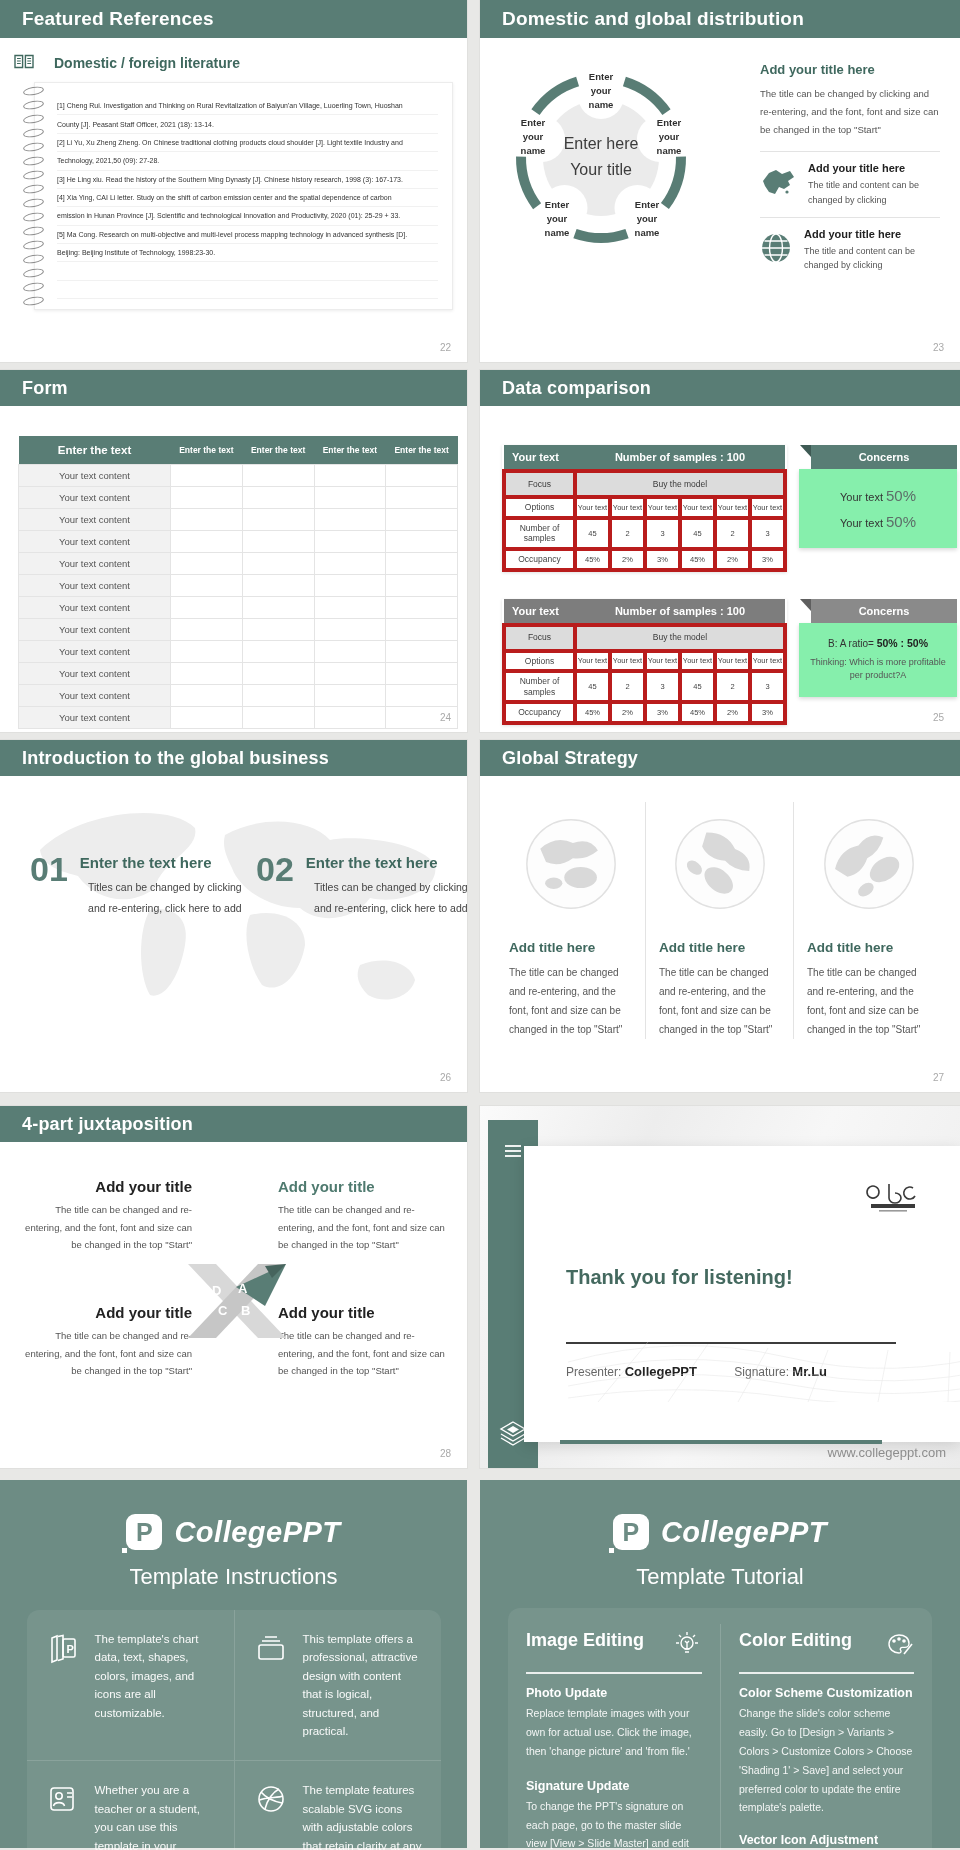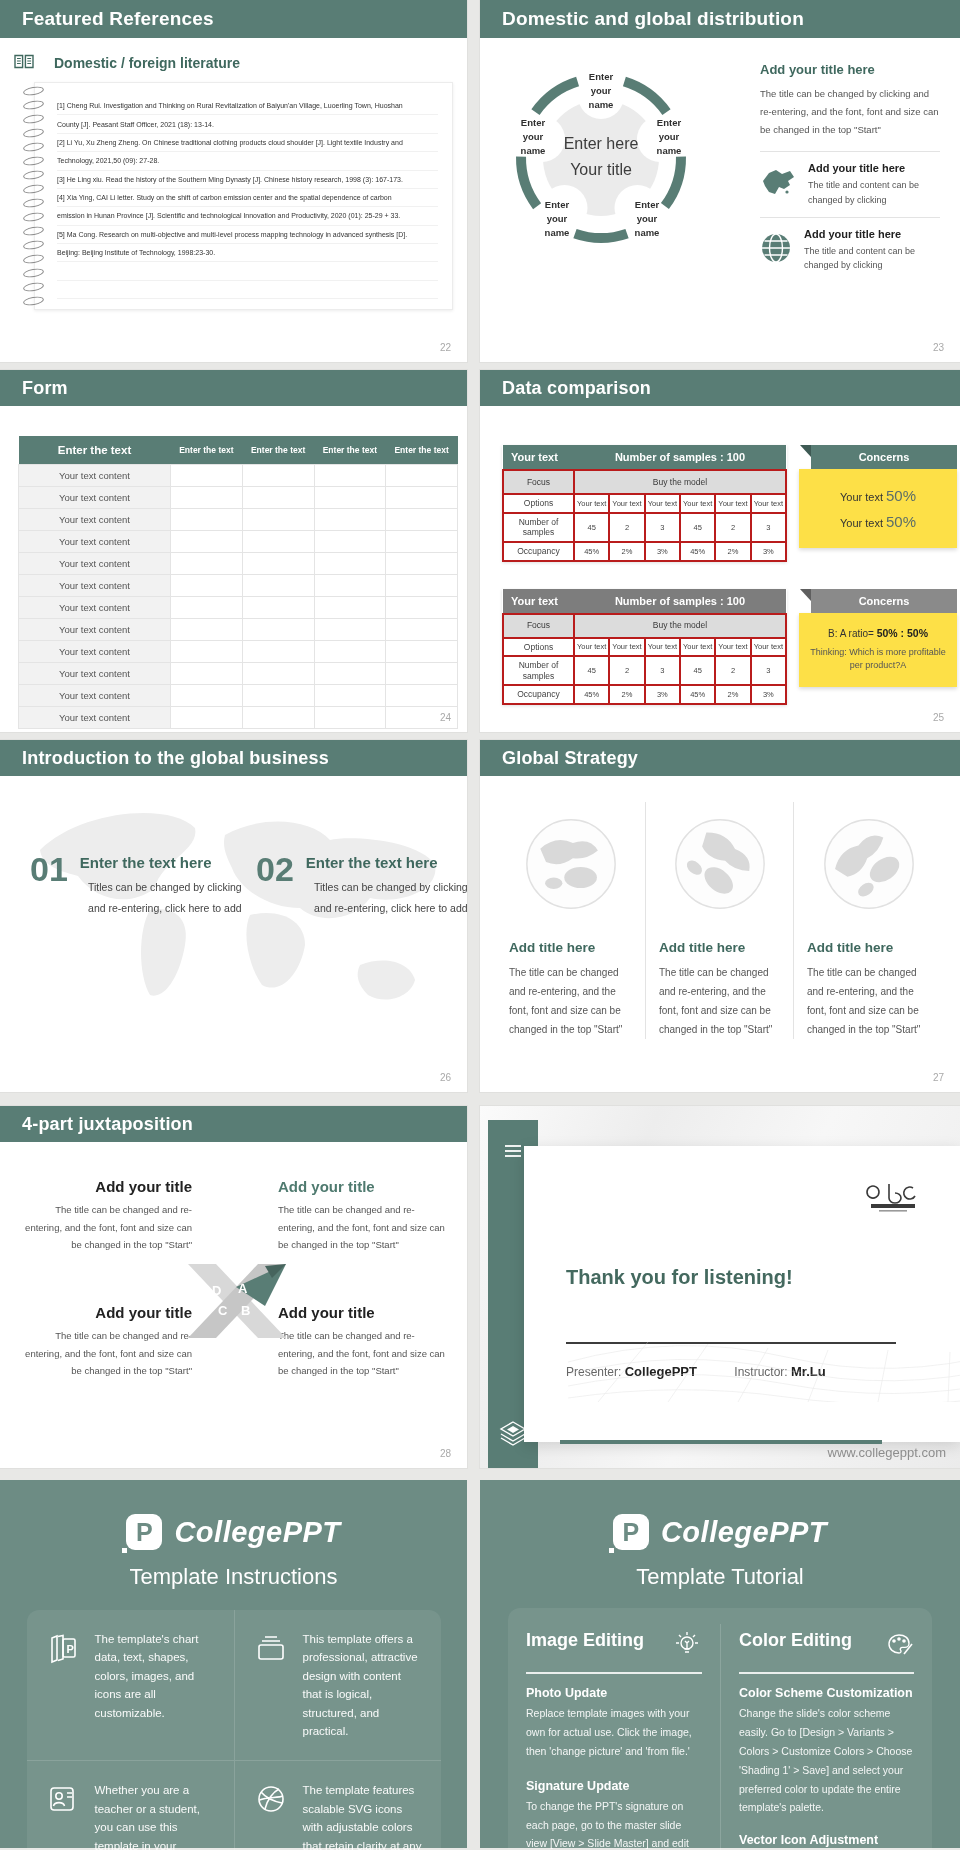--- a/index.html
+++ b/index.html
@@ -38,29 +38,29 @@
   .formtbl th.first{font-size:11.5px;width:150px}
   .formtbl td{height:19px;border:1px solid #e4e4e4;font-size:9.5px;color:#555;text-align:center}
   .formtbl td.first{background:#f2f2f2}
   
   .cmpgroup{display:flex;margin:0 0 0 22px;align-items:flex-start}
   .g1{margin-top:39px}.g2{margin-top:27px}
   .cmptbl{width:285px;table-layout:fixed;box-shadow:0 1px 3px rgba(0,0,0,.12)}
   .cmptbl th{color:#fff;height:22px;font-size:11px}
   .cmptbl .hlab{text-align:left;padding-left:8px;width:62px}
   .cmptbl tr.sub td{background:#dcdcdc;color:#3a3a3a;font-size:8.5px;height:16px;text-align:center}
-  .cmptbl td{border:2px solid #b91c1c;background:#fff;font-size:7.5px;color:#444;text-align:center;line-height:1.25;padding:3px 0}
+  .cmptbl td{border:4px solid #b91c1c;background:#fff;font-size:7.5px;color:#444;text-align:center;line-height:1.25;padding:3px 0}
   .cmptbl td.lab{font-size:8.5px}
   .green th{background:#597d75}.grey th{background:#7d7d7d}
   .concerns{width:158px;margin-left:12px;position:relative}
   .ccap{height:24px;margin-left:12px;color:#fff;font-weight:bold;font-size:11px;display:flex;align-items:center;justify-content:center;position:relative}
   .green-c .ccap{background:#597d75}.grey-c .ccap{background:#8a8a8a}
   .ccap::before{content:"";position:absolute;left:-11px;top:0;border-right:11px solid #3e5a54;border-bottom:12px solid transparent}
   .grey-c .ccap::before{border-right-color:#5f5f5f}
-  .cbody{background:#fde047;box-shadow:0 2px 4px rgba(0,0,0,.15);padding:14px 10px;min-height:36px}
+  .cbody{background:#86efac;box-shadow:0 2px 4px rgba(0,0,0,.15);padding:14px 10px;min-height:36px}
   .c1line{text-align:center;font-size:11px;color:#333;line-height:1.7}
   .c1line .pct{font-size:15px;color:#5c6e68;margin-left:3px}
   .c2l1{font-size:10px;color:#333;text-align:center;margin-bottom:7px}
   .c2l1 b{font-size:10.5px;color:#222}
   .c2l2{font-size:9px;color:#555;line-height:1.55;text-align:center}
   
   .mapbg{position:absolute;inset:40px 0 20px 0;}
   .gbitem{position:absolute;display:flex;gap:12px;align-items:flex-start}
   .gbnum{font-size:34px;font-weight:bold;color:#597d75;line-height:1}
   .gbtxt{width:170px;text-align:center}
@@ -586,21 +586,21 @@
               <path d="M48 8 a6 6 0 1 0 2 8"></path>
             </g>
             <rect x="6" y="24" width="44" height="4" fill="#3a3a3a"></rect>
             <rect x="14" y="30" width="28" height="1.6" fill="#9a9a9a"></rect>
           </svg>
         </div>
         <div class="thx-sub">Thank you for listening!</div>
         <div class="thx-rule"></div>
         <div class="thx-pres">
           <span>Presenter: </span><b>CollegePPT</b>
-          <span>Instructor: </span><b>Mr.Lu</b>
+          <span>Signature: </span><b>Mr.Lu</b>
         </div>
         <svg class="thx-mesh" width="436" height="90" viewBox="0 0 436 90" preserveAspectRatio="none">
           <g fill="none" stroke="#d8d8d8" stroke-width="0.7">
             <path d="M0 50 Q110 20 218 45 T436 40"></path>
               <path d="M0 62 Q110 35 218 58 T436 55"></path>
               <path d="M0 74 Q110 52 218 72 T436 70"></path>
               <path d="M0 86 Q110 70 218 85 T436 84"></path>
             <path d="M30 90 L80 30 M100 90 L140 32 M170 90 L200 36 M240 90 L260 38 M310 90 L320 38 M380 90 L382 40"></path>
           </g>
         </svg>

